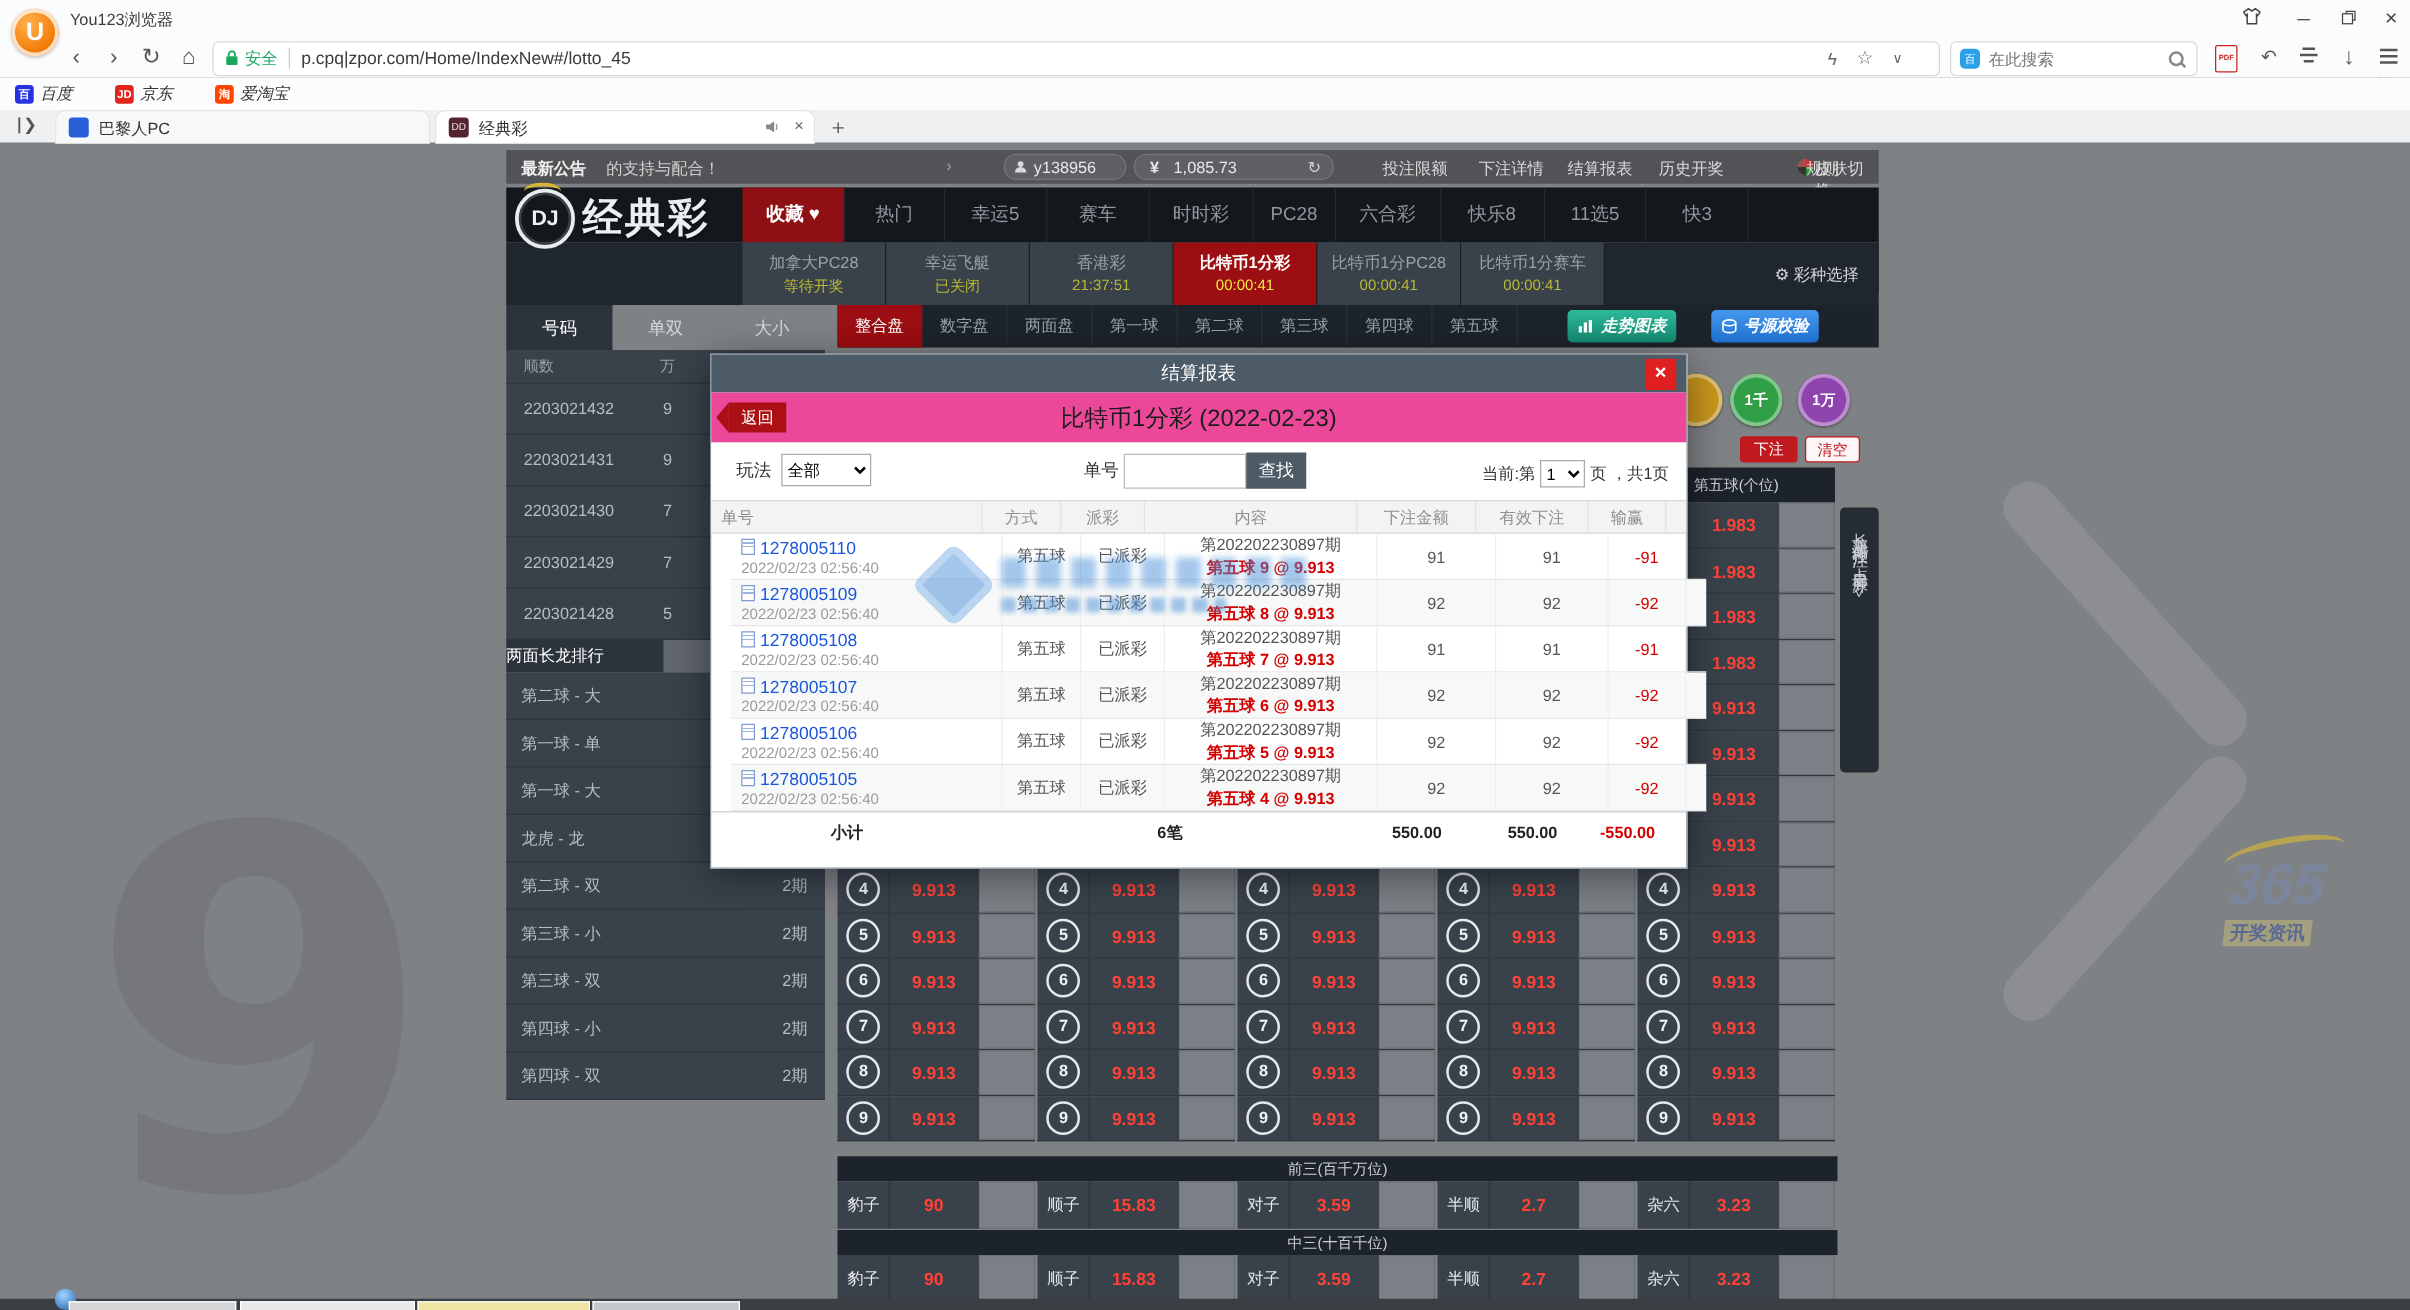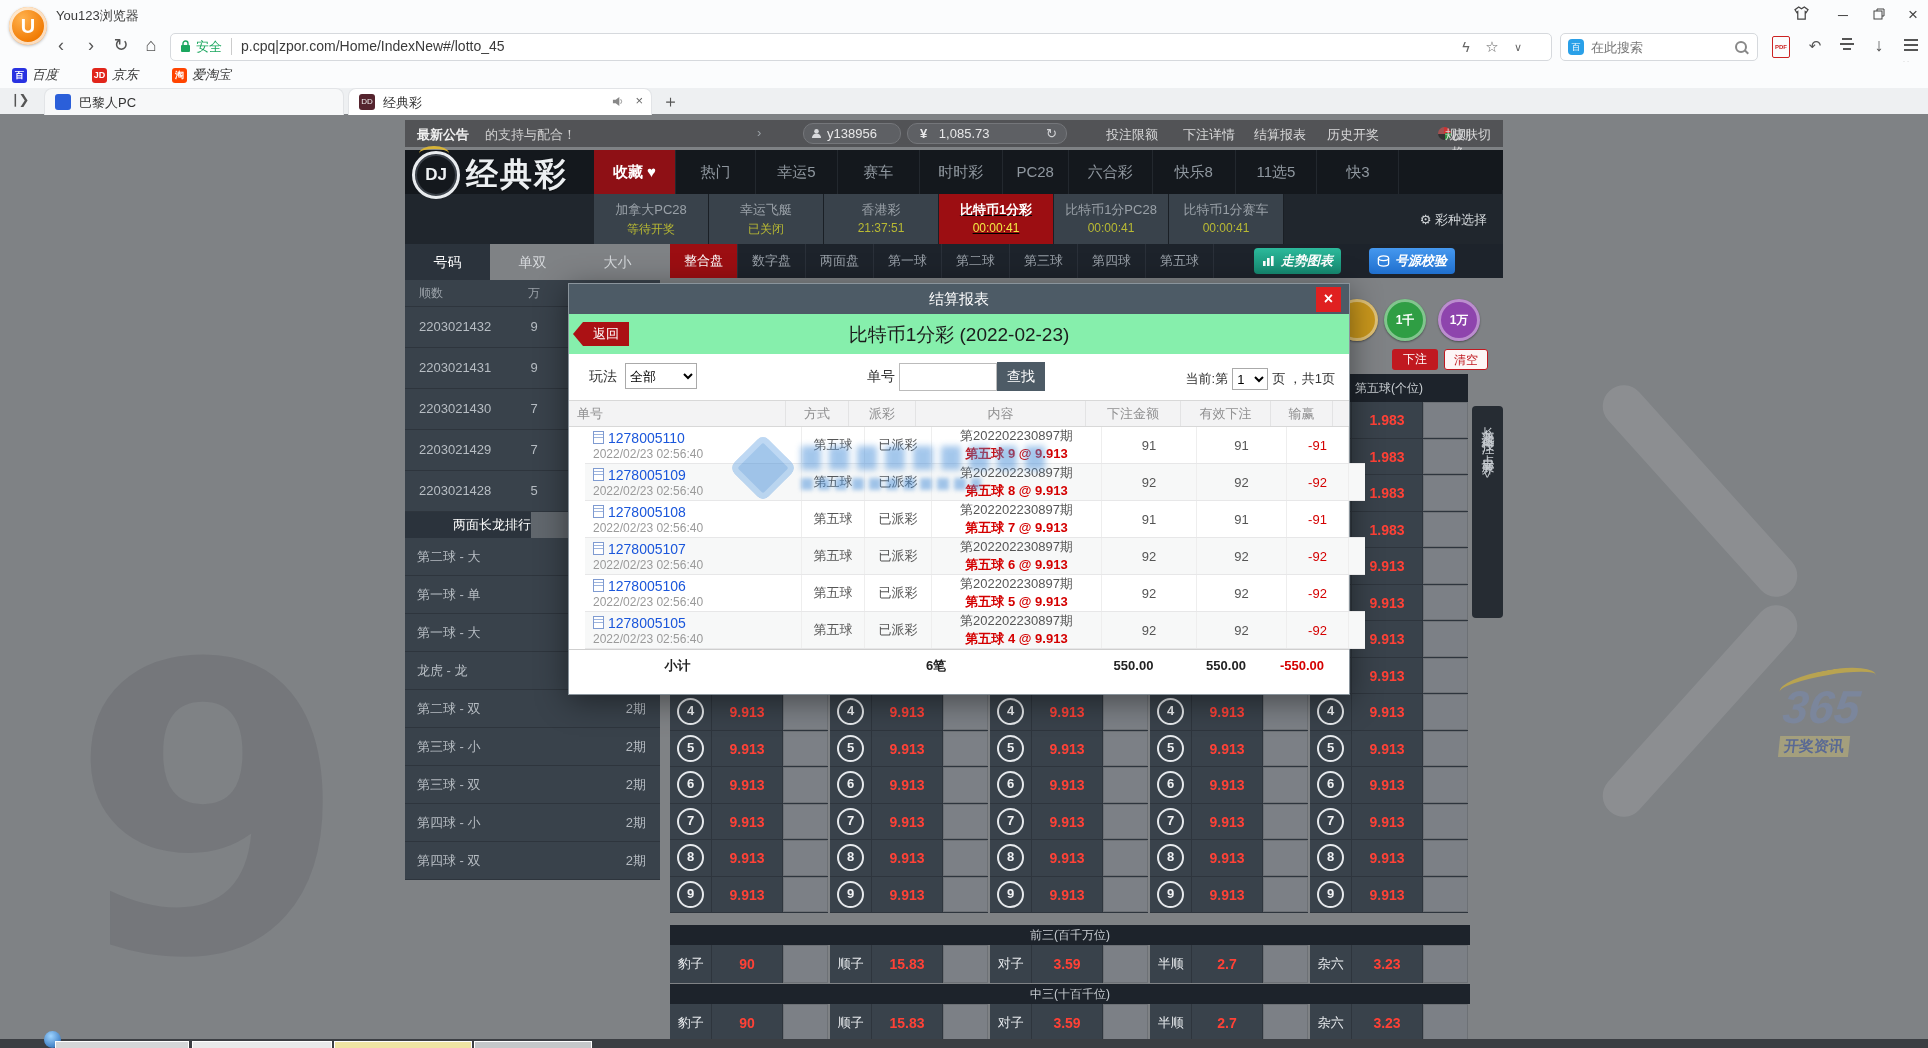--- a/index.html
+++ b/index.html
@@ -62,35 +62,35 @@
   .nitem.active{background:#8e1015;color:#fff;font-weight:bold;}
   .logo{position:absolute;left:412px;top:151px;z-index:6;display:flex;align-items:center;gap:6px;}
   .lbadge{position:relative;width:42px;height:42px;border:3px solid #e9ecef;border-radius:50%;color:#eef1f3;
     font-size:17px;font-weight:bold;text-align:center;line-height:42px;box-shadow:inset 0 0 0 2px #3a4048;}
   .lbadge:before{content:"";position:absolute;left:4px;top:-8px;width:30px;height:12px;border-top:3px solid #d8b437;border-radius:50%;}
   .ltext{color:#eceff1;font-size:32px;font-weight:bold;letter-spacing:2px;text-shadow:0 1px 2px rgba(0,0,0,.5);}
   .games{position:absolute;left:405px;top:194px;width:1098px;height:50px;background:#20262d;z-index:2;}
   .gcell{position:absolute;top:0;width:114px;height:50px;background:#39424b;border-right:1px solid #1a1f25;text-align:center;cursor:pointer;}
   .gcell .gn{margin-top:7px;color:#9aa1a8;font-size:13px;}
   .gcell .gs{margin-top:2px;color:#b9ba33;font-size:12px;}
-  .gcell.active{background:#9c0e12;text-decoration:underline;}
+  .gcell.active{background:#9c0e12;}
   .gcell.active .gn{color:#fff;font-weight:bold;}
   .gcell.active .gs{color:#f2ea43;}
   .gsel{position:absolute;right:16px;top:17px;color:#d3d7da;cursor:pointer;}
   
   .lpanel{position:absolute;left:405px;top:244px;width:255px;z-index:2;}
   .ltabs{display:flex;height:36px;}
   .ltab{width:85px;height:36px;line-height:36px;text-align:center;color:#d6d9dc;font-size:14px;cursor:pointer;}
   .ltab.active{background:#2b333c;color:#fff;}
   .dtable{position:absolute;left:0;top:36px;width:255px;background:#39424b;}
   .dhead{display:flex;height:26px;line-height:26px;color:#9ba2a9;font-size:12px;border-bottom:1px solid #2e353d;}
   .drow{display:flex;height:40px;line-height:40px;color:#b7bdc3;border-bottom:1px solid #2e353d;}
   .dc1{width:95px;padding-left:14px;}.dc2{width:40px;text-align:center;}.dc3{width:40px;text-align:center;}
   .stabs{position:absolute;left:0;top:268px;width:255px;height:26px;display:flex;}
-  .stab{width:126px;height:26px;line-height:26px;text-align:right;background:#2b333c;color:#fff;font-size:13px;cursor:pointer;}
+  .stab{width:126px;height:26px;line-height:26px;text-align:left;background:#2b333c;color:#fff;font-size:13px;cursor:pointer;}
   .stab2{width:129px;background:#61676d;cursor:pointer;}
   .srows{position:absolute;left:0;top:294px;width:255px;background:#39424b;}
   .srow{height:37px;line-height:37px;border-bottom:1px solid #2e353d;color:#b7bdc3;position:relative;}
   .srow .sl{padding-left:12px;}
   .srow .sp{position:absolute;right:14px;top:0;}
   
   .board{position:absolute;left:670px;top:244px;width:833px;height:804px;z-index:1;}
   .btabs{position:absolute;left:0;top:0;width:833px;height:34px;background:#1d232b;display:flex;}
   .btab{height:34px;line-height:34px;padding:0 14px;color:#99a0a8;font-size:13px;border-right:1px solid #2a3039;cursor:pointer;}
   .btab.active{background:#9c0e12;color:#fff;}
@@ -116,21 +116,21 @@
   .vtext{writing-mode:vertical-rl;text-orientation:upright;letter-spacing:3px;font-size:13px;}
   .varr{margin-top:8px;transform:rotate(90deg);font-size:12px;letter-spacing:1px;cursor:pointer;}
   .chip{position:absolute;width:42px;height:42px;border-radius:50%;color:#fff;font-size:12px;font-weight:bold;
     text-align:center;line-height:42px;box-shadow:inset 0 0 0 3px rgba(255,255,255,.4),0 1px 2px rgba(0,0,0,.4);z-index:4;cursor:pointer;}
   .betbtn{position:absolute;top:349px;height:21px;line-height:21px;border-radius:3px;text-align:center;font-size:12px;z-index:4;cursor:pointer;}
   
   .modal{position:absolute;left:568px;top:283px;width:782px;height:412px;background:#fff;z-index:50;
     box-shadow:0 6px 30px rgba(0,0,0,.45);border:1px solid #8a949c;box-sizing:border-box;}
   .mtitle{position:absolute;left:0;top:0;width:100%;height:30px;line-height:30px;background:#4d5b66;color:#fff;font-size:15px;text-align:center;}
   .mclose{position:absolute;right:8px;top:3px;width:25px;height:25px;background:#e02020;color:#fff;font-size:16px;font-weight:bold;text-align:center;line-height:24px;cursor:pointer;}
-  .msub{position:absolute;left:0;top:30px;width:100%;height:40px;background:#86efac;border-bottom:1px solid #dcdcdc;}
+  .msub{position:absolute;left:0;top:30px;width:100%;height:40px;background:#ec4899;border-bottom:1px solid #dcdcdc;}
   .mback{position:absolute;left:14px;top:8px;height:24px;line-height:24px;background:#ab1114;color:#fff;padding:0 10px;font-size:13px;cursor:pointer;}
   .mback:before{content:"";position:absolute;left:-10px;top:0;border:12px solid transparent;border-right:10px solid #ab1114;border-left:0;}
   .msubt{position:absolute;left:0;top:8px;width:100%;text-align:center;font-size:19px;color:#1c1c1c;}
   .mfilter{position:absolute;left:0;top:70px;width:100%;height:46px;background:#fff;}
   .flb{position:absolute;top:14px;color:#333;font-size:14px;}
   .msel{position:absolute;height:26px;font-size:13px;border:1px solid #aaa;background:#fff;}
   .minput{position:absolute;left:330px;top:9px;width:88px;height:26px;border:1px solid #bbb;outline:none;font-size:13px;padding:0 4px;}
   .msearch{position:absolute;left:428px;top:8px;width:48px;height:29px;background:#4d5b66;color:#fff;border:0;font-size:14px;cursor:pointer;}
   .mpage{position:absolute;right:14px;top:14px;color:#333;font-size:13px;display:flex;align-items:center;gap:4px;}
   .mth{position:absolute;left:0;top:116px;width:100%;height:27px;background:#f3f3f4;border-top:1px solid #d8d8d8;border-bottom:1px solid #d8d8d8;display:flex;box-sizing:border-box;}

